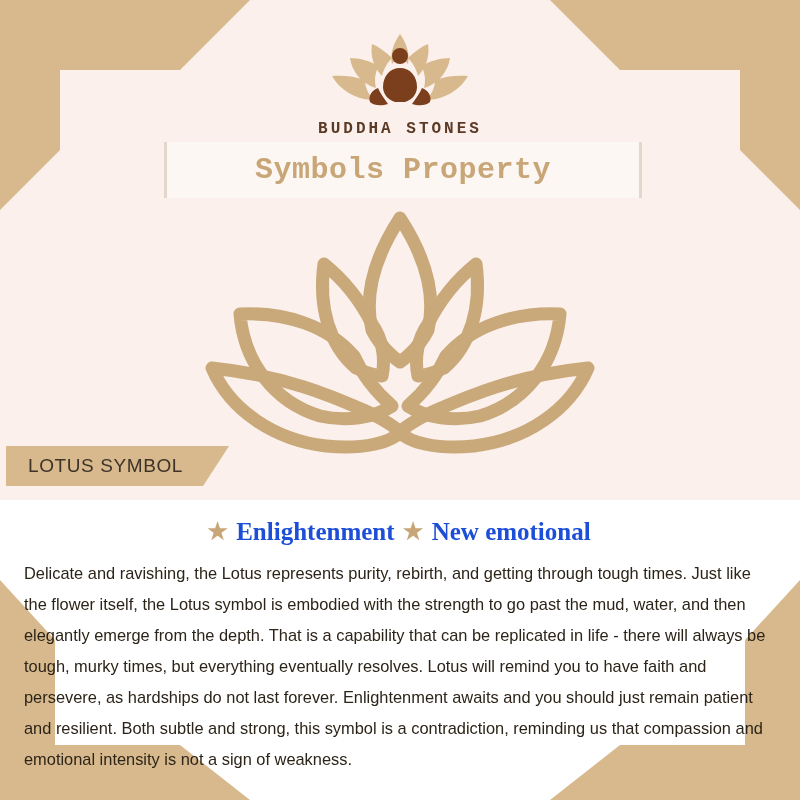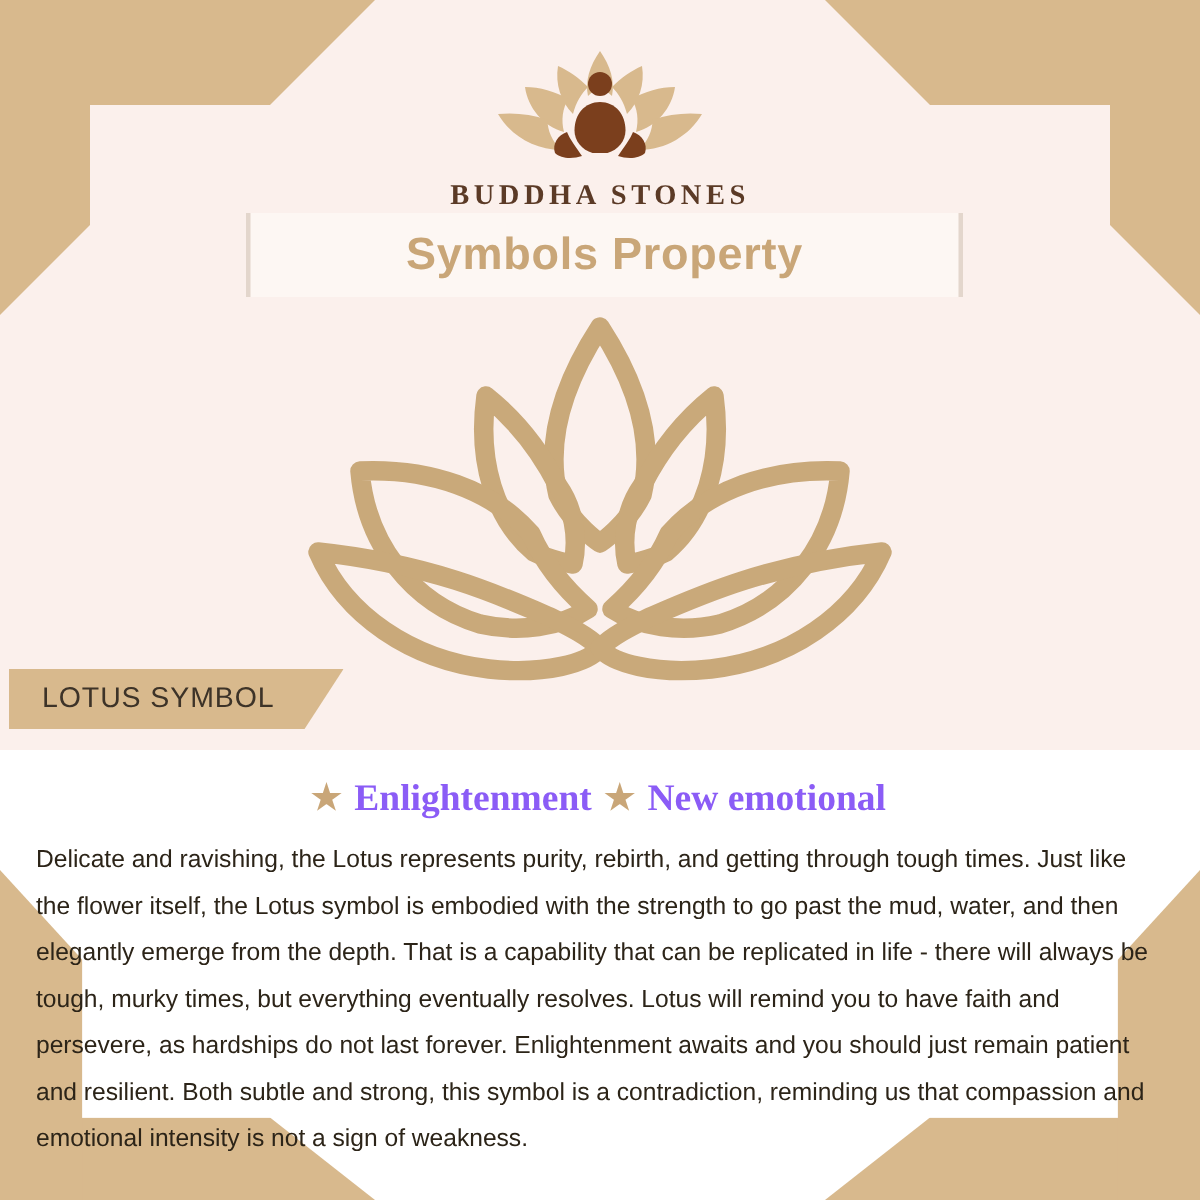--- a/index.html
+++ b/index.html
@@ -116,43 +116,43 @@
     z-index: 3;
   }
   .brand-logo {
     display: block;
     margin: 0 auto;
     width: 200px;
     height: 100px;
   }
   .brand-name {
     margin-top: 2px;
-    font-size: 19px;
+    font-size: 16px;
     font-weight: bold;
     letter-spacing: 3px;
     color: #5b3a26;
-    font-family: Liberation Serif, serif;
+    font-family: Liberation Mono, monospace;
   }
 
   .title-bar {
     position: absolute;
     top: 142px;
     left: 164px;
     width: 472px;
     height: 56px;
     background: #fdf7f3;
     border-left: 3px solid #e3d6cc;
     border-right: 3px solid #e3d6cc;
     display: flex;
     align-items: center;
     justify-content: center;
     z-index: 3;
   }
   .title-text {
-    font-family: Liberation Sans, sans-serif;
+    font-family: Liberation Mono, monospace;
     font-size: 30px;
     font-weight: bold;
     color: #c9a678;
     letter-spacing: 0.5px;
   }
 
   .lotus-art {
     position: absolute;
     top: 196px;
     left: 196px;
@@ -192,21 +192,21 @@
     font-weight: bold;
     color: #3a2f22;
     white-space: nowrap;
   }
   .headline .star {
     color: #c9a678;
     font-size: 23px;
     vertical-align: 1px;
   }
   .headline .kw {
-    color: #8b5cf6;
+    color: #1d4ed8;
     padding: 0 2px;
     text-align: center;
   }
 
   .body-copy {
     position: absolute;
     top: 558px;
     left: 24px;
     width: 754px;
     z-index: 3;

